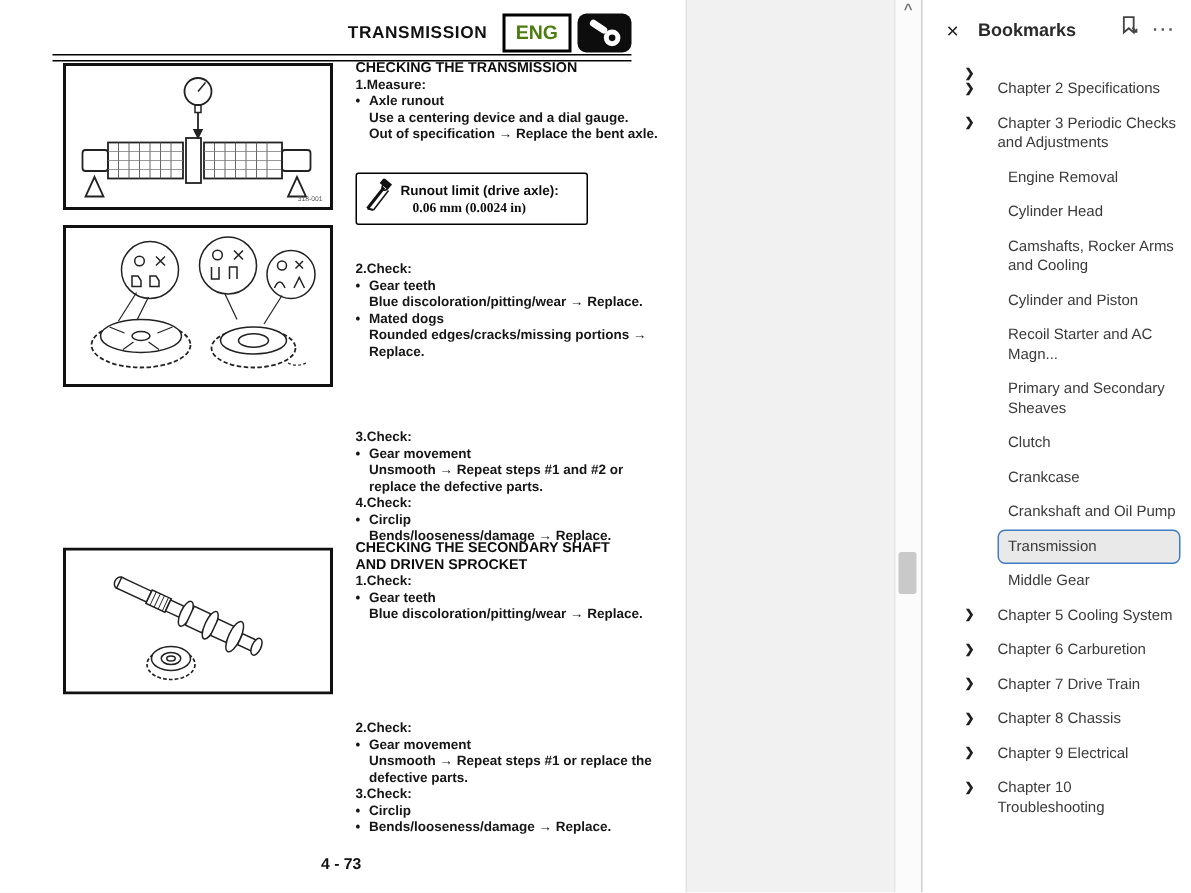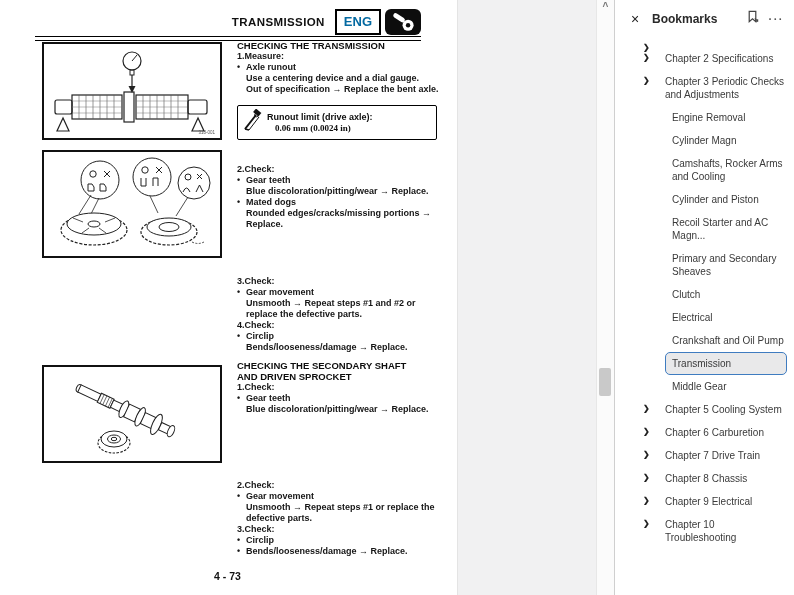--- a/index.html
+++ b/index.html
@@ -5,21 +5,21 @@
   html,body{margin:0;padding:0;}
   body{width:794px;height:595px;overflow:hidden;font-family:"Liberation Sans",sans-serif;background:#fff;}
   .app{display:flex;width:794px;height:595px;}
 
   
   .doc-area{position:relative;width:596px;height:595px;background:#f1f1f2;flex:none;}
   .page{position:absolute;left:0;top:0;width:458px;height:595px;background:#fff;border-right:1px solid #e4e4e4;box-sizing:border-box;}
 
   .page-header{position:absolute;left:35px;right:36px;top:8px;height:28px;display:flex;justify-content:flex-end;align-items:center;gap:4px;}
   .page-title{font-weight:bold;font-size:11.5px;letter-spacing:.4px;color:#111;margin-right:6px;}
-  .eng-badge{border:2px solid #000;font-weight:bold;font-size:13px;color:#0369a1;padding:3px 7px;line-height:16px;background:#fff;}
+  .eng-badge{border:2px solid #000;font-weight:bold;font-size:13px;color:#4d7c0f;padding:3px 7px;line-height:16px;background:#fff;}
   .tool-badge{width:36px;height:26px;background:#0d0d0d;border-radius:6px;display:flex;align-items:center;justify-content:center;}
   .header-rule{position:absolute;left:35px;right:36px;top:36px;height:3px;border-top:1.5px solid #000;border-bottom:1.5px solid #000;}
 
   .figure{position:absolute;left:42px;width:180px;}
   .fig1{top:42px;height:98px;}
   .fig2{top:150px;height:108px;}
   .fig3{top:365px;height:98px;}
   .figure svg{display:block;}
 
   .text-col{position:absolute;left:237px;width:190px;color:#161616;font-size:9px;line-height:11px;}
@@ -27,21 +27,21 @@
   .block2{top:360px;}
   .sec-heading{font-weight:bold;font-size:9.5px;line-height:11px;color:#0d0d0d;}
   .tline{white-space:nowrap;font-weight:bold;}
   .tline.cont{padding-left:9px;}
   .tline.bullet{display:flex;}
   .tline.bullet .mark{width:9px;flex:none;}
   .spacer-md{height:24px;}
   .spacer-lg{height:46px;}
   .spacer-xl{height:65px;}
 
-  .spec-box{margin-top:10px;width:200px;box-sizing:border-box;border:1.5px solid #000;border-radius:2px;display:flex;align-items:center;gap:5px;padding:3px 4px;background:#fff;}
+  .spec-box{margin-top:20px;width:155px;box-sizing:border-box;border:1.5px solid #000;border-radius:2px;display:flex;align-items:center;gap:5px;padding:3px 4px;background:#fff;}
   .spec-text{font-weight:bold;font-size:9px;line-height:11px;color:#0d0d0d;}
   .spec-l2{padding-left:8px;font-family:Liberation Serif, serif;}
 
   .page-number{position:absolute;left:214px;bottom:13px;font-weight:bold;font-size:10.5px;color:#111;text-align:right;}
 
   
   .scrollbar{position:relative;width:17px;height:595px;background:#fbfbfb;border-left:1px solid #e7e7e7;flex:none;}
   .sb-arrow{text-align:center;color:#777;font-size:10px;line-height:14px;font-weight:bold;cursor:pointer;}
   .sb-thumb{position:absolute;left:2px;top:368px;width:12px;height:28px;background:#c9c9c9;border-radius:2px;cursor:pointer;}
 
@@ -265,27 +265,27 @@
           </svg>
         </span>
         <span class="dots">···</span>
       </span>
     </div>
     <div class="bm-list" id="bm-list">
         <div class="bm-row l0"><span class="bm-chevron collapsed">❯</span></div>
         <div class="bm-row l0"><span class="bm-chevron collapsed">❯</span><span class="bm-label">Chapter 2 Specifications</span></div>
         <div class="bm-row l0"><span class="bm-chevron collapsed">❯</span><span class="bm-label">Chapter 3 Periodic Checks and Adjustments</span></div>
         <div class="bm-row l1"><span class="bm-label">Engine Removal</span></div>
-        <div class="bm-row l1"><span class="bm-label">Cylinder Magn</span></div>
+        <div class="bm-row l1"><span class="bm-label">Cylinder Head</span></div>
         <div class="bm-row l1"><span class="bm-label">Camshafts, Rocker Arms and Cooling</span></div>
         <div class="bm-row l1"><span class="bm-label">Cylinder and Piston</span></div>
         <div class="bm-row l1"><span class="bm-label">Recoil Starter and AC Magn...</span></div>
         <div class="bm-row l1"><span class="bm-label">Primary and Secondary Sheaves</span></div>
         <div class="bm-row l1"><span class="bm-label">Clutch</span></div>
-        <div class="bm-row l1"><span class="bm-label">Electrical</span></div>
+        <div class="bm-row l1"><span class="bm-label">Crankcase</span></div>
         <div class="bm-row l1"><span class="bm-label">Crankshaft and Oil Pump</span></div>
         <div class="bm-row l1 selected"><span class="bm-label">Transmission</span></div>
         <div class="bm-row l1"><span class="bm-label">Middle Gear</span></div>
         <div class="bm-row l0"><span class="bm-chevron collapsed">❯</span><span class="bm-label">Chapter 5 Cooling System</span></div>
         <div class="bm-row l0"><span class="bm-chevron collapsed">❯</span><span class="bm-label">Chapter 6 Carburetion</span></div>
         <div class="bm-row l0"><span class="bm-chevron collapsed">❯</span><span class="bm-label">Chapter 7 Drive Train</span></div>
         <div class="bm-row l0"><span class="bm-chevron collapsed">❯</span><span class="bm-label">Chapter 8 Chassis</span></div>
         <div class="bm-row l0"><span class="bm-chevron collapsed">❯</span><span class="bm-label">Chapter 9 Electrical</span></div>
         <div class="bm-row l0"><span class="bm-chevron collapsed">❯</span><span class="bm-label">Chapter 10 Troubleshooting</span></div>
       </div>

